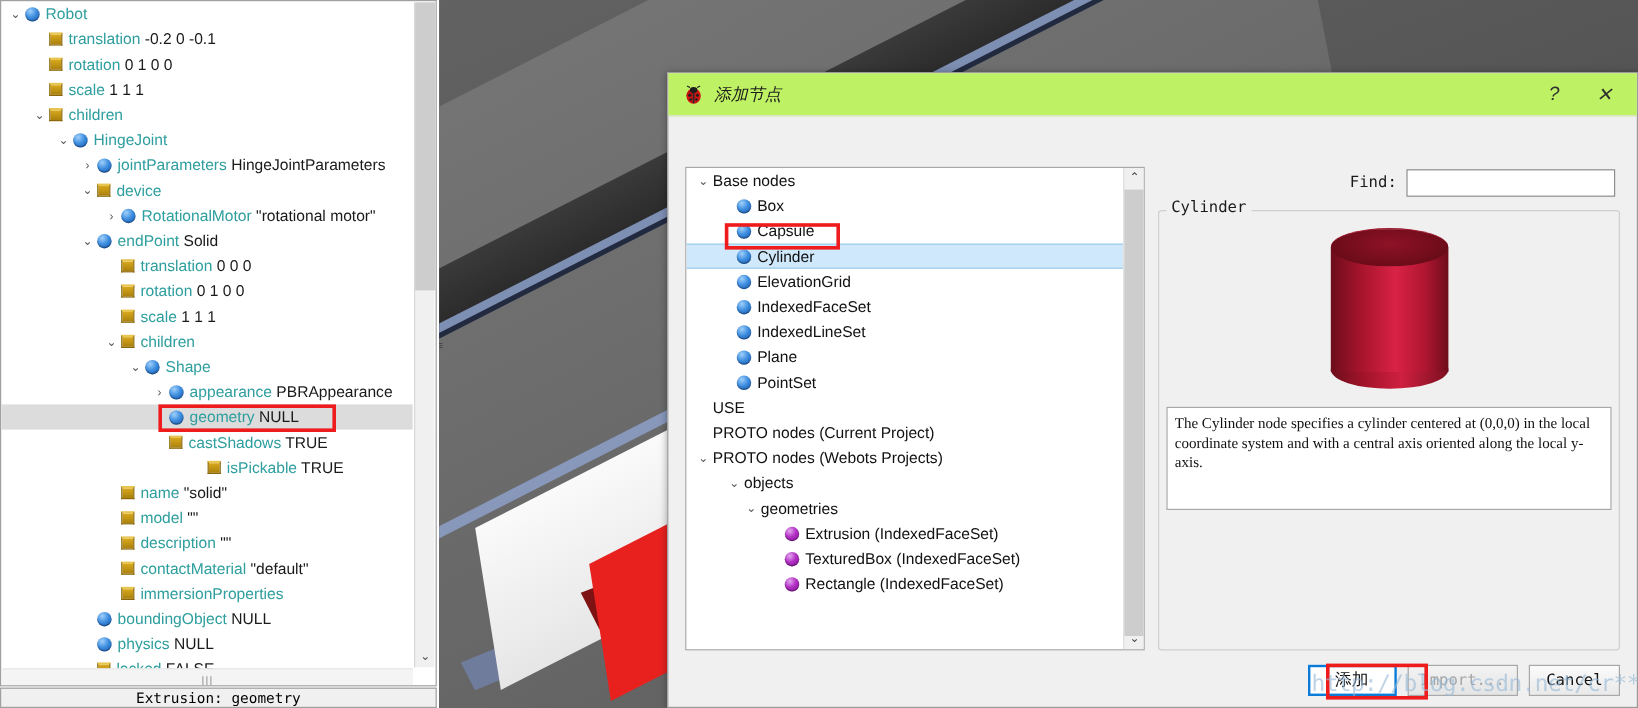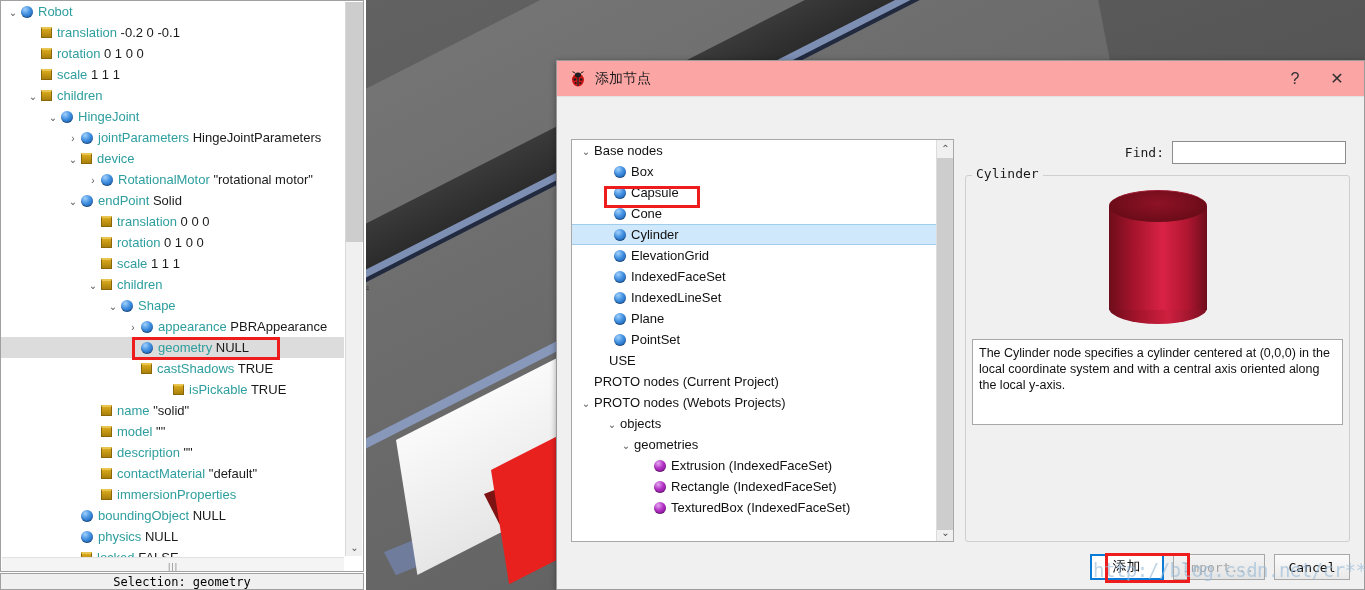--- a/index.html
+++ b/index.html
@@ -164,23 +164,23 @@
   }
 
   
   #dialog {
     position: absolute; left: 556px; top: 60px; width: 809px; height: 530px;
     background: #f0f0f0;
     border: 1px solid #9a9a9a;
     box-shadow: 0 1px 6px rgba(0,0,0,.35);
   }
   #dialog-titlebar {
-    position: relative; height: 36px; background: #fca5a5;
+    position: relative; height: 36px; background: #bef264;
     border-bottom: 1px solid #e2e2e2;
-    display: flex; align-items: center; padding: 0 6px 0 12px;
+    display: flex; align-items: center; padding: 0 6px 0 12px; font-style: italic;
   }
   #dialog-title-text {
     font-size: 14px; color: #1c1c1c; margin-left: 8px;
   }
   .bug-icon { width: 18px; height: 16px; position: relative; display:inline-block; }
   #dialog-help-btn, #dialog-close-btn {
     width: 42px; height: 34px; display: flex; align-items: center; justify-content: center;
     font-size: 16px; color: #303030; background: transparent; border: none;
     font-family: "Liberation Sans", sans-serif;
   }
@@ -258,21 +258,21 @@
   #cyl-top {
     position: absolute; left: 0; top: 2px; width: 98px; height: 32px;
     border-radius: 50%;
     background: radial-gradient(ellipse at 50% 40%, #8e1226 0%, #6c0c19 70%, #560a14 100%);
     border-top: 1px solid #a0182f;
   }
 
   #desc-box {
     position: absolute; left: 6px; top: 163px; right: 6px; height: 86px;
     background: #ffffff; border: 1px solid #a8a8a8;
-    font-family: Liberation Sans, sans-serif;
+    font-family: Liberation Serif, serif;
     font-size: 12.5px; line-height: 16px; color: #111;
     padding: 5px 6px;
   }
 
   
   #button-row {
     position: absolute; right: 14px; bottom: 10px;
     display: flex; align-items: center; gap: 9px;
   }
   .dlg-btn {
@@ -363,21 +363,21 @@
 
     <div id="tree-hscroll">
       <div class="hthumb"></div>
       <div class="grip">|||</div>
     </div>
   </div>
 
   <div class="red-box" id="red-geometry"></div>
 
   <div id="status-bar">
-    <span>Selection: geometry</span>
+    <span>Extrusion: geometry</span>
   </div>
 
   <div id="dialog">
 
     <div id="dialog-titlebar">
       <span class="bug-icon">
         <svg width="18" height="16" viewBox="0 0 18 16">
           <ellipse cx="9" cy="9" rx="6" ry="6.4" fill="#d11515"></ellipse>
           <path d="M9 3 A6 6.4 0 0 0 3 9 L9 9 Z" fill="#c11010"></path>
           <rect x="8.3" y="3" width="1.4" height="12" fill="#2a2a2a"></rect>
@@ -394,35 +394,34 @@
       <div id="dialog-close-btn">✕</div>
     </div>
 
     <div id="dialog-body">
 
       <div id="node-list-frame">
         <div id="node-list-inner">
             <div class="nl-row" style="padding-left: 6px;"><span class="tw">⌄</span><span>Base nodes</span></div>
             <div class="nl-row" style="padding-left: 26px;"><span class="tw blank">&nbsp;</span><span class="icon-sphere"></span><span>Box</span></div>
             <div class="nl-row" style="padding-left: 26px;"><span class="tw blank">&nbsp;</span><span class="icon-sphere"></span><span>Capsule</span></div>
-            <div class="nl-row" style="padding-left: 26px;"><span class="tw blank">&nbsp;</span><span class="icon-sphere"></span><span>Cone</span></div>
             <div class="nl-row sel" style="padding-left: 26px;"><span class="tw blank">&nbsp;</span><span class="icon-sphere"></span><span>Cylinder</span></div>
             <div class="nl-row" style="padding-left: 26px;"><span class="tw blank">&nbsp;</span><span class="icon-sphere"></span><span>ElevationGrid</span></div>
             <div class="nl-row" style="padding-left: 26px;"><span class="tw blank">&nbsp;</span><span class="icon-sphere"></span><span>IndexedFaceSet</span></div>
             <div class="nl-row" style="padding-left: 26px;"><span class="tw blank">&nbsp;</span><span class="icon-sphere"></span><span>IndexedLineSet</span></div>
             <div class="nl-row" style="padding-left: 26px;"><span class="tw blank">&nbsp;</span><span class="icon-sphere"></span><span>Plane</span></div>
             <div class="nl-row" style="padding-left: 26px;"><span class="tw blank">&nbsp;</span><span class="icon-sphere"></span><span>PointSet</span></div>
-            <div class="nl-row" style="padding-left: 21px;"><span class="tw blank">&nbsp;</span><span>USE</span></div>
+            <div class="nl-row" style="padding-left: 6px;"><span class="tw blank">&nbsp;</span><span>USE</span></div>
             <div class="nl-row" style="padding-left: 6px;"><span class="tw blank">&nbsp;</span><span>PROTO nodes (Current Project)</span></div>
             <div class="nl-row" style="padding-left: 6px;"><span class="tw">⌄</span><span>PROTO nodes (Webots Projects)</span></div>
             <div class="nl-row" style="padding-left: 32px;"><span class="tw">⌄</span><span>objects</span></div>
             <div class="nl-row" style="padding-left: 46px;"><span class="tw">⌄</span><span>geometries</span></div>
             <div class="nl-row" style="padding-left: 66px;"><span class="tw blank">&nbsp;</span><span class="icon-sphere purple"></span><span>Extrusion (IndexedFaceSet)</span></div>
+            <div class="nl-row" style="padding-left: 66px;"><span class="tw blank">&nbsp;</span><span class="icon-sphere purple"></span><span>TexturedBox (IndexedFaceSet)</span></div>
             <div class="nl-row" style="padding-left: 66px;"><span class="tw blank">&nbsp;</span><span class="icon-sphere purple"></span><span>Rectangle (IndexedFaceSet)</span></div>
-            <div class="nl-row" style="padding-left: 66px;"><span class="tw blank">&nbsp;</span><span class="icon-sphere purple"></span><span>TexturedBox (IndexedFaceSet)</span></div>
             <div class="nl-row" style="padding-left: 66px;"><span class="tw blank">&nbsp;</span></div>
           </div>
         <div id="node-vscroll">
           <div class="arrow up">⌃</div>
           <div class="thumb"></div>
           <div class="arrow dn">⌄</div>
         </div>
       </div>
 
       <div id="find-row">

